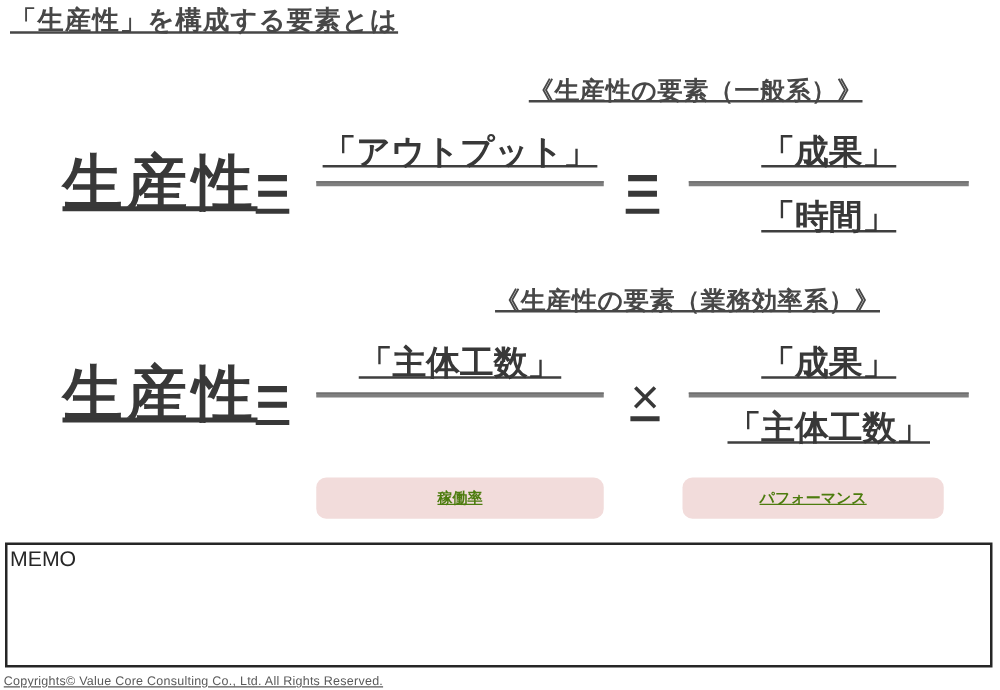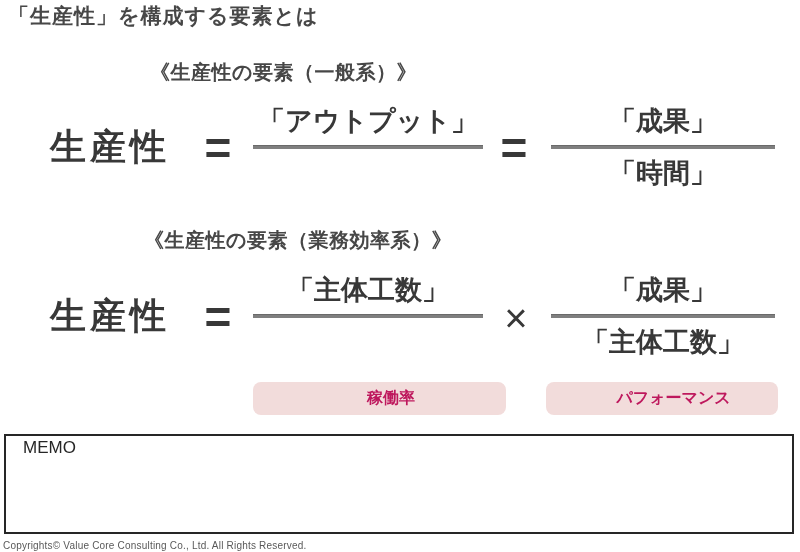--- a/index.html
+++ b/index.html
@@ -2,39 +2,39 @@
 <html><head>
 <meta charset="utf-8">
 <style>
   html,body { margin:0; padding:0; background:#fff; }
   .slide {
     position:relative; width:800px; height:552px;
     background:#ffffff; overflow:hidden;
     font-family:"Liberation Sans", sans-serif;
     color:#3f3f3f;
   }
-  .abs { position:absolute; }
+  .abs { position:absolute;text-decoration:underline; }
 
   
   .page-title {
     left:8px; top:2px;
     font-size:21px; font-weight:bold; color:#474747; letter-spacing:1px;
   }
 
   
   .sec-heading {
     font-size:20px; font-weight:bold; color:#474747;
-    text-align:left; letter-spacing:0.5px;
+    text-align:right; letter-spacing:0.5px;
   }
   .sec-heading.g1 { left:150px; top:59px;  width:540px; }
   .sec-heading.g2 { left:144px; top:227px; width:560px; }
 
   
   .lhs {
-    font-size:36px; font-weight:bold; letter-spacing:4px;
+    font-size:48px; font-weight:bold; letter-spacing:4px;
     line-height:44px; color:#383838; white-space:nowrap;
   }
   .lhs.r1 { left:50px; top:125px; }
   .lhs.r2 { left:50px; top:294px; }
 
   
   .op {
     width:52px; text-align:center; font-weight:bold;
     font-size:46px; line-height:42px; color:#383838;
   }
@@ -52,32 +52,32 @@
   .frac .bar { height:4px; background:#7f7f7f; margin:3px 0; border-top:1px solid #6a6a6a; box-sizing:border-box; }
   .frac.fA { left:253px; top:100px; width:230px; }
   .frac.fB { left:551px; top:100px; width:224px; }
   .frac.fC { left:253px; top:269px; width:230px; }
   .frac.fD { left:551px; top:269px; width:224px; }
 
   
   .pink-label {
     background:#f2dcdb; border-radius:8px;
     display:flex; align-items:center; justify-content:center;
-    font-size:16px; font-weight:bold; color:#be185d;padding-left:23px;
+    font-size:12px; font-weight:bold; color:#4d7c0f;
   }
   .pink-label.l1 { left:253px; top:382px; width:230px; height:33px; }
   .pink-label.l2 { left:546px; top:382px; width:209px; height:33px; }
 
   
   .memo-box {
     left:4px; top:434px; width:790px; height:100px;
     border:2px solid #262626; box-sizing:border-box; background:#fff;
   }
   .memo-box .memo-label {
-    display:inline-block; padding:2px 17px;
+    display:inline-block; padding:2px 2px;
     font-size:17px; color:#262626;
   }
 
   
   .copyright {
     left:3px; top:540px; font-size:10px; color:#595959; letter-spacing:0.2px;
   }
 </style>
 </head>
 <body>

